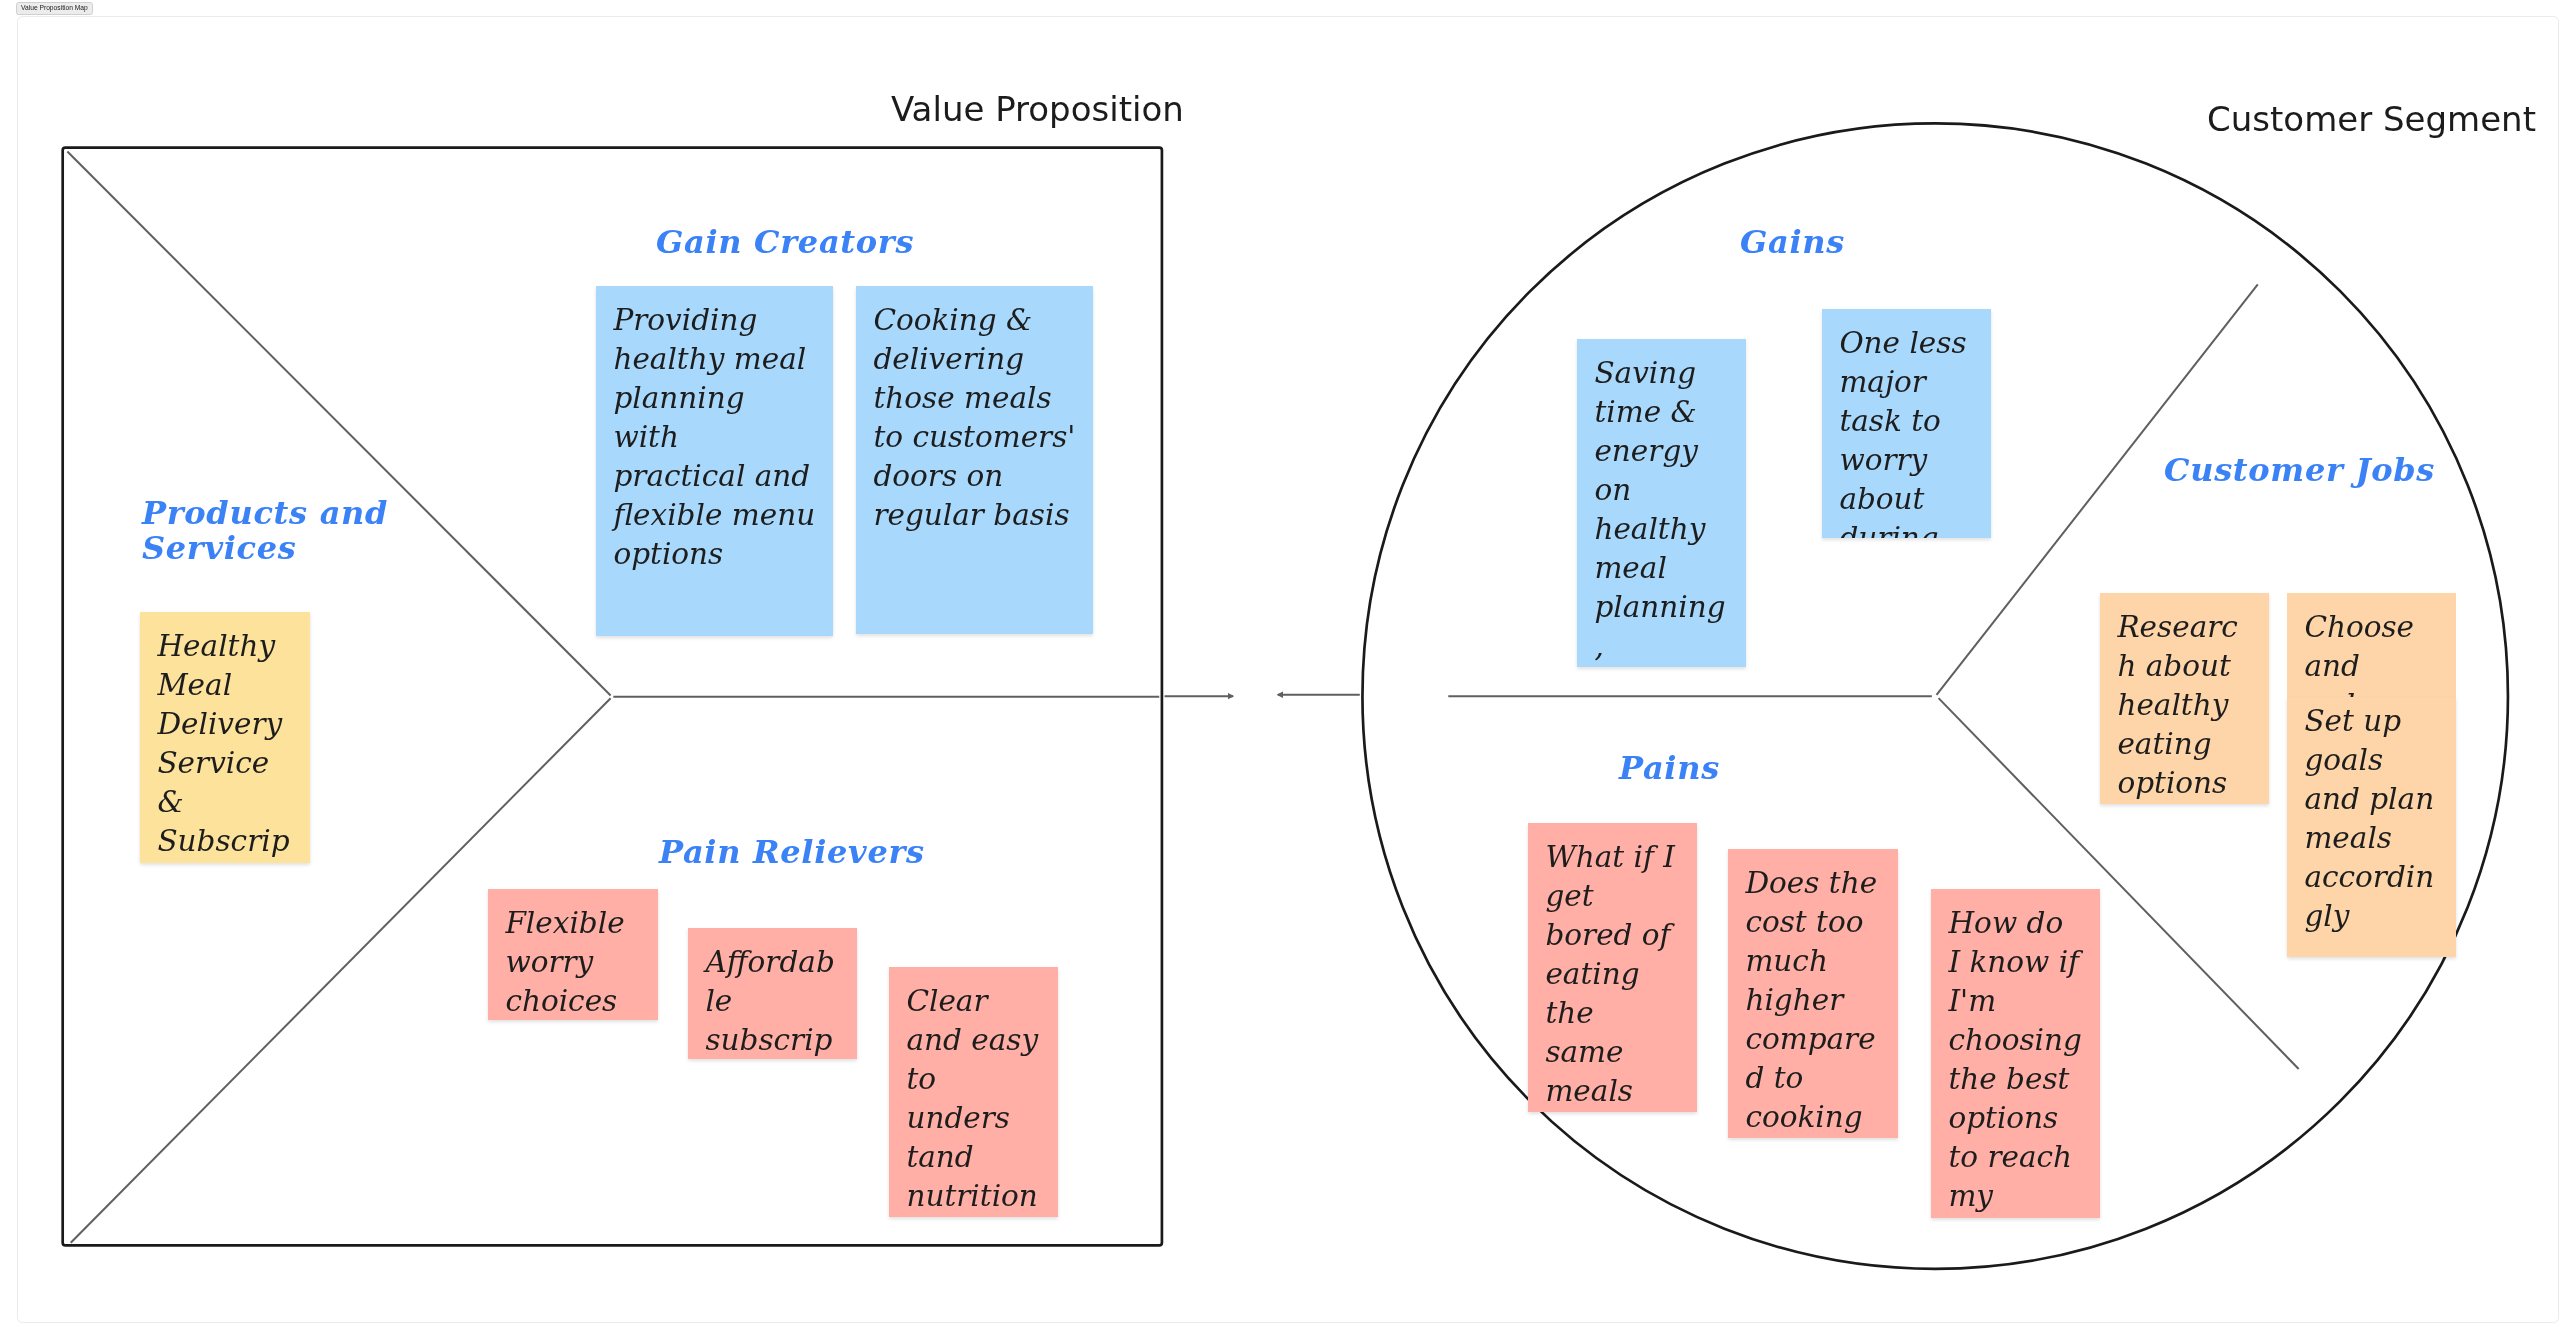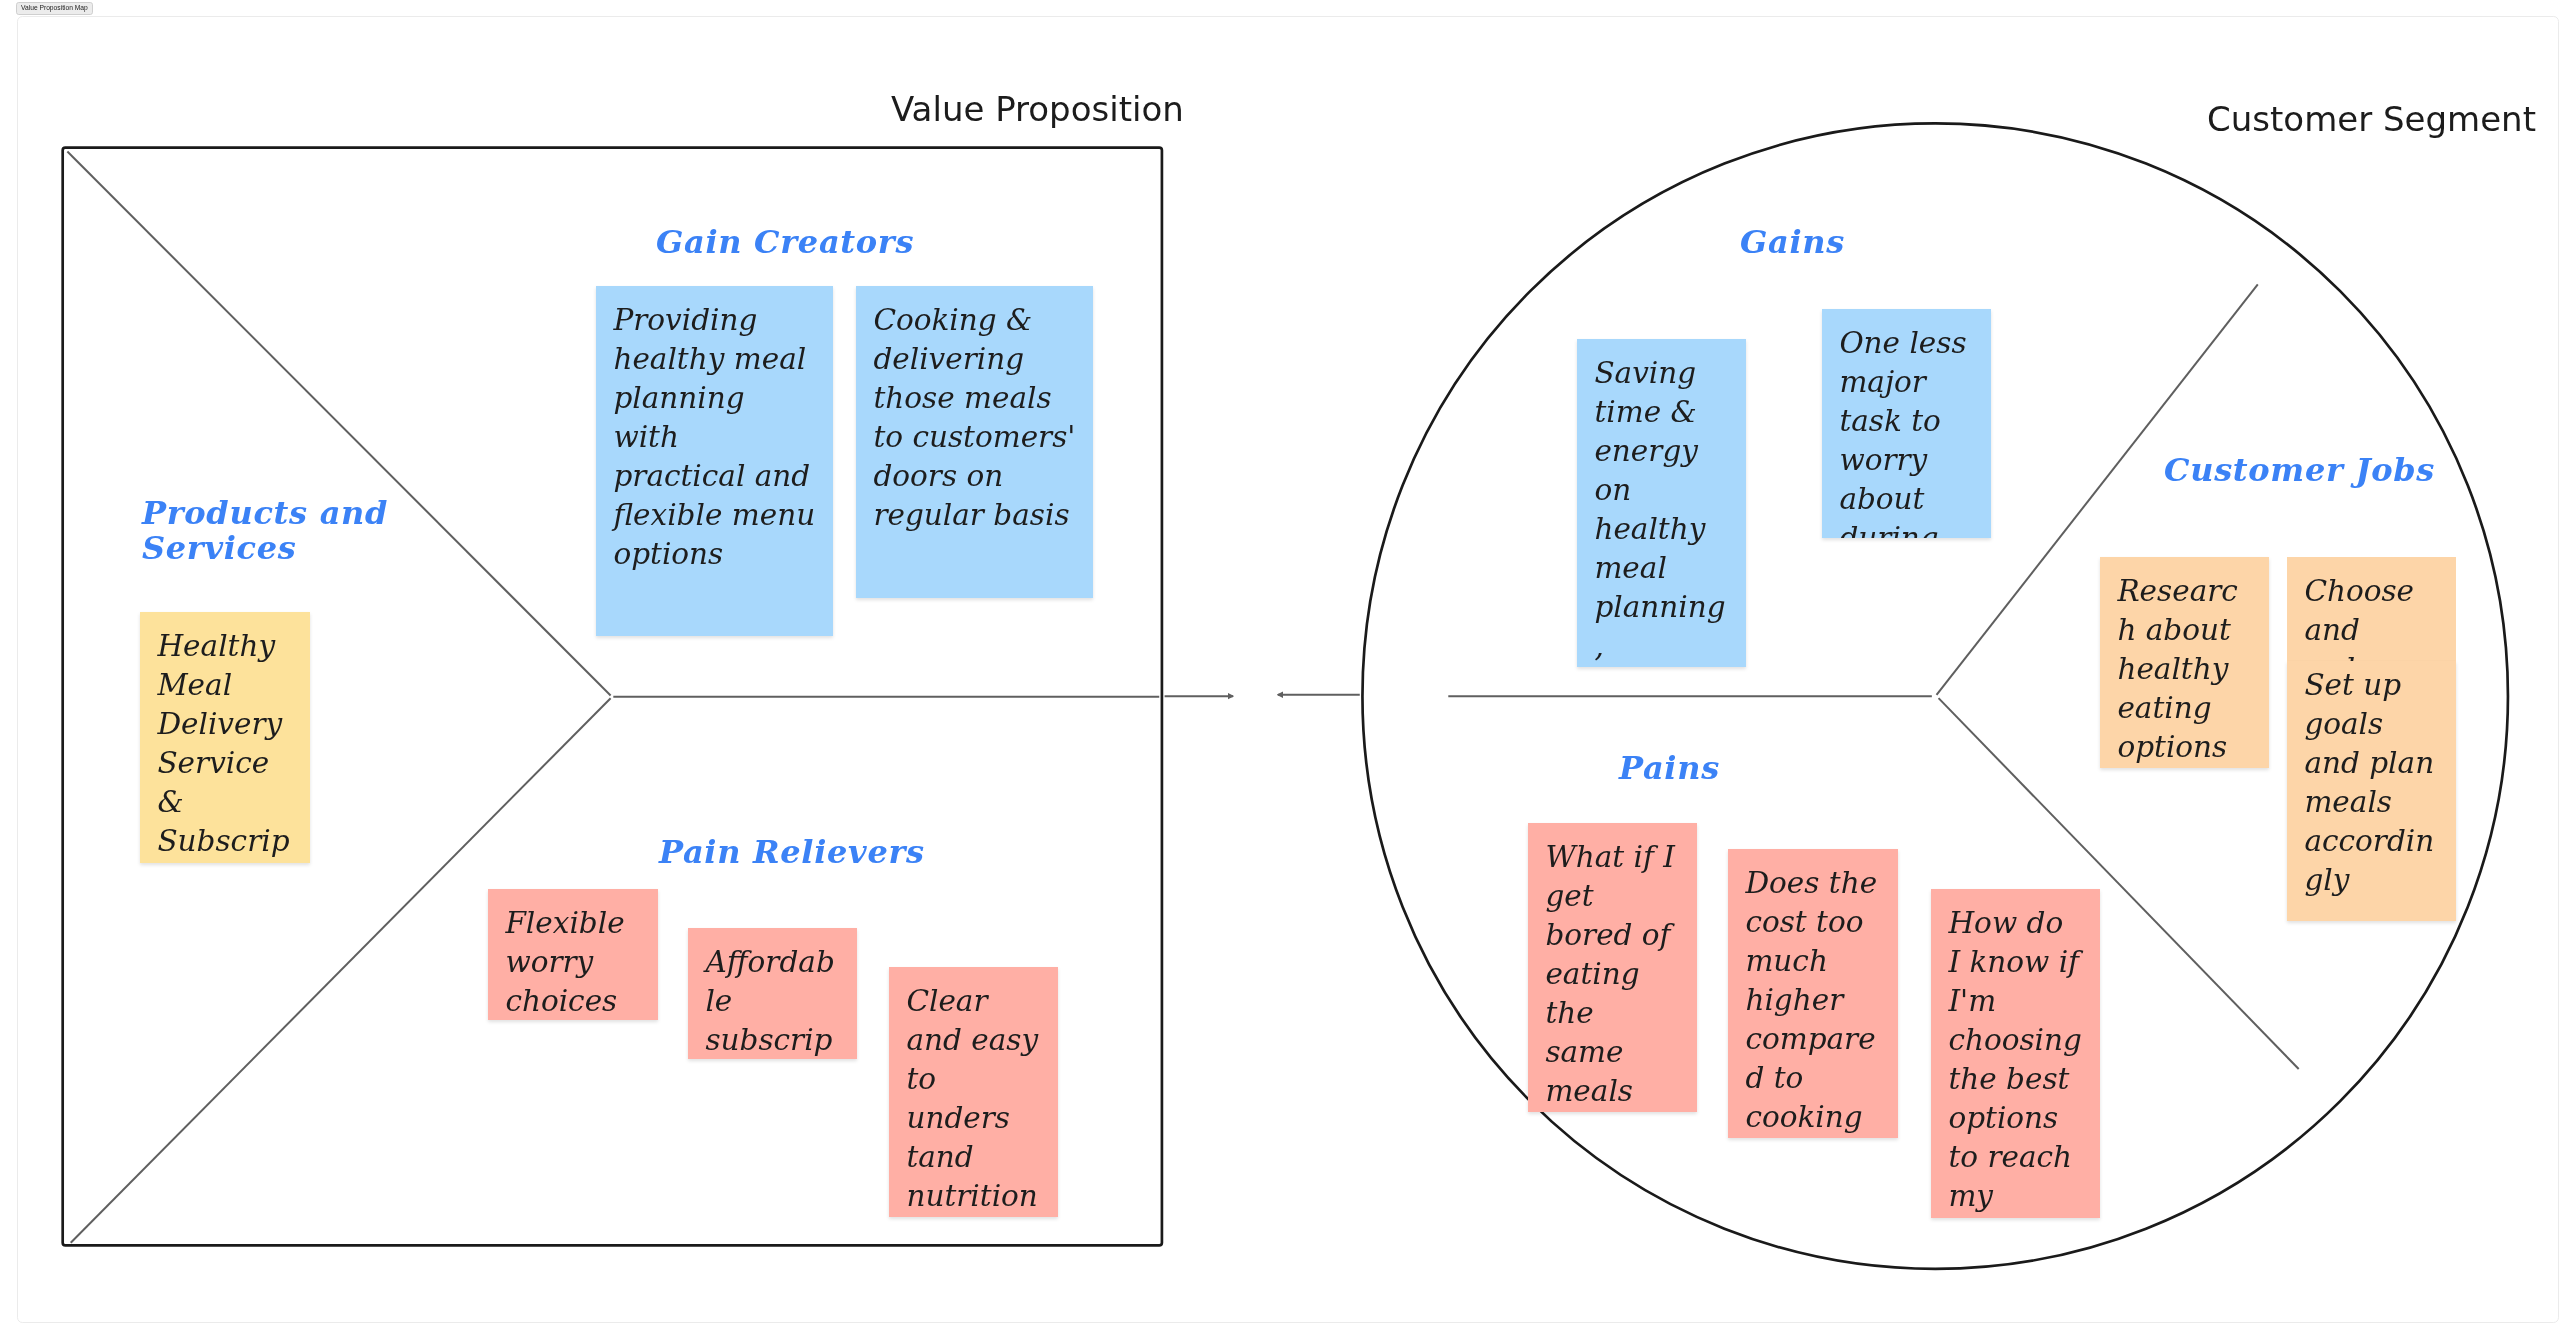--- a/index.html
+++ b/index.html
@@ -6,21 +6,21 @@
   body { width: 2576px; height: 1340px; position: relative; overflow: hidden; font-family: "Liberation Sans", sans-serif; }
   .tag-label { position: absolute; left: 16px; top: 2px; height: 10.7px; padding: 0 4px; background: #ececec; border: 0.7px solid #cfcfcf; border-radius: 2.7px; font-size: 6.7px; line-height: 10.7px; color: #222; font-family: "Liberation Sans", sans-serif; }
   .frame { position: absolute; left: 17px; top: 16px; width: 2542px; height: 1307px; border: 1.3px solid #ebebeb; border-radius: 5.4px; box-sizing: border-box; }
   svg.lines { position: absolute; left: 0; top: 0; width: 2576px; height: 1340px; }
   .section-title { position: absolute; font-family: "DejaVu Sans", sans-serif; font-size: 34px; color: #1c1c1c; white-space: nowrap; text-align: center; }
   .heading { position: absolute; font-family: "DejaVu Serif", serif; font-style: italic; font-weight: bold; font-size: 32px; color: #3b82f6; white-space: nowrap; line-height: 1.1; letter-spacing: 0.7px; }
   .note { position: absolute; box-sizing: border-box; padding: 14.8px 17.4px; font-family: "DejaVu Serif", serif; font-style: italic; font-size: 29.5px; line-height: 39px; color: #1d1d1d; box-shadow: 0 2px 3.4px rgba(0,0,0,0.12); overflow: hidden; word-break: break-word; }
   .note.yellow { background: #fde29b; }
   .note.blue { background: #a8d8fc; }
   .note.pink { background: #ffafa5; }
-  .note.orange { background: #fdd5a8; }
+  .note.orange { background: #fdd5a8; margin-top: 36px; }
 </style>
 </head>
 <body>
 
 <div class="tag-label">Value Proposition Map</div>
 <div class="frame"></div>
 
 <svg class="lines" viewBox="0 0 3840 1998">
   <defs>
     <marker id="arrowhead" markerWidth="10" markerHeight="10" refX="8" refY="5" orient="auto" markerUnits="userSpaceOnUse">
@@ -49,21 +49,21 @@
 <div class="heading" style="left:142px; top:496px; width:282px; white-space:normal;">Products and Services</div>
 <div class="heading" style="left:659px; top:795px;margin-top:40px;">Pain Relievers</div>
 
 <div class="heading" style="left:1740px; top:225px;">Gains</div>
 <div class="heading" style="left:2164px; top:453px;">Customer Jobs</div>
 <div class="heading" style="left:1619px; top:751px;">Pains</div>
 
 <div class="note yellow" style="left:140px; top:612px; width:170px; height:251px;">Healthy Meal Delivery Service &amp; Subscrip tion</div>
 
 <div class="note blue" style="left:596px; top:286px; width:237px; height:350px;">Providing healthy meal planning with practical and flexible menu options</div>
-<div class="note blue" style="left:856px; top:286px; width:237px; height:312px;">Cooking &amp; delivering those meals to customers' doors on regular basis</div>
+<div class="note blue" style="left:856px; top:286px; width:237px; height:348px;">Cooking &amp; delivering those meals to customers' doors on regular basis</div>
 
 <div class="note pink" style="left:488px; top:889px; width:170px; height:131px;">Flexible worry choices</div>
 <div class="note pink" style="left:688px; top:928px; width:169px; height:131px;">Affordable subscript ions</div>
 <div class="note pink" style="left:889px; top:967px; width:169px; height:250px;">Clear and easy to unders tand nutrition facts</div>
 
 <div class="note blue" style="left:1577px; top:339px; width:169px; height:328px;">Saving time &amp; energy on healthy meal planning, cooking, cleaning.</div>
 <div class="note blue" style="left:1822px; top:309px; width:169px; height:229px;">One less major task to worry about during the day</div>
 
 <div class="note orange" style="left:2100px; top:557px; width:169px; height:211px;">Research about healthy eating options</div>
 <div class="note orange" style="left:2287px; top:557px; width:169px; height:114px; box-shadow:none;">Choose and order meals</div>

